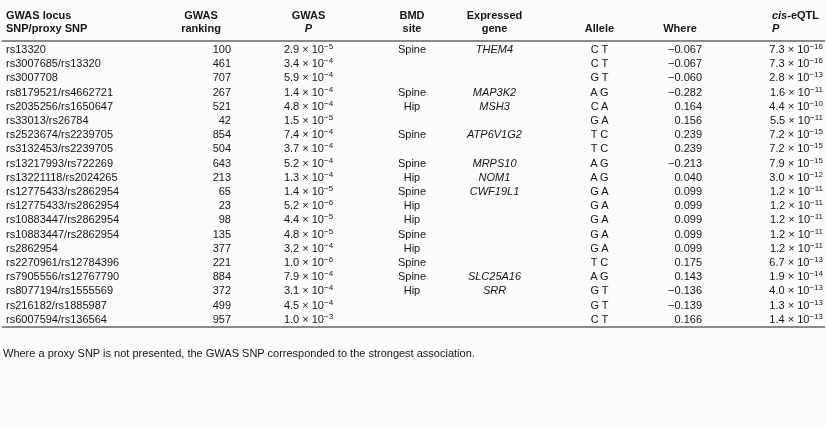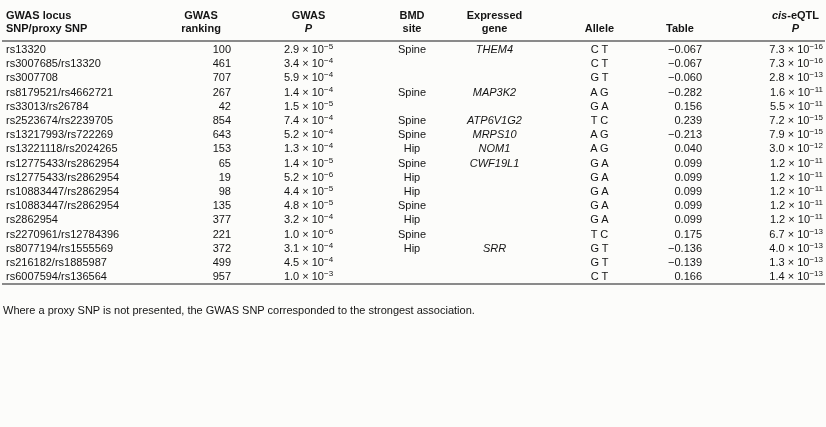--- a/index.html
+++ b/index.html
@@ -23,21 +23,21 @@
   }
   thead th{
     font-size:11px;font-weight:bold;line-height:13px;
     vertical-align:bottom;text-align:center;
     padding:7px 0 5px 0;
     border-bottom:2px solid #8a8a8a;
     white-space:nowrap;
   }
   th.h-snp{text-align:left;padding-left:4px;}
   th.h-eqtl{text-align:right;padding-right:6px;}
-  .eqtl-head{display:inline-block;text-align:center;}
+  .eqtl-head{display:inline-block;text-align:left;}
   tbody td{
     font-size:11px;line-height:14.2px;height:14.2px;
     padding:0;white-space:nowrap;overflow:visible;
   }
   tbody tr:first-child td{padding-top:0;}
   tbody tr:last-child td{padding-bottom:0;}
   .td-snp{text-align:left;padding-left:4px;}
   .td-rank{text-align:right;padding-right:4px;}
   .td-center{text-align:center;}
   .td-gene{font-style:italic;}
@@ -88,21 +88,21 @@
           <div>site</div>
         </th>
         <th>
           <div>Expressed</div>
           <div>gene</div>
         </th>
         <th>
           <div>Allele</div>
         </th>
         <th>
-          <div>Table</div>
+          <div>Where</div>
         </th>
         <th class="h-eqtl">
           <span class="eqtl-head">
             <div><span class="it">cis</span><span>-eQTL</span></div>
             <div class="it">P</div>
           </span>
         </th>
       </tr>
     </thead>
     <tbody>
@@ -140,72 +140,92 @@
           <td class="td-snp">rs8179521/rs4662721</td>
           <td class="td-rank">267</td>
           <td class="td-center">1.4 × 10<sup>−4</sup></td>
           <td class="td-center">Spine</td>
           <td class="td-center td-gene">MAP3K2</td>
           <td class="td-center">A G</td>
           <td class="td-beta">−0.282</td>
           <td class="td-eqtl">1.6 × 10<sup>−11</sup></td>
         </tr>
         <tr>
+          <td class="td-snp">rs2035256/rs1650647</td>
+          <td class="td-rank">521</td>
+          <td class="td-center">4.8 × 10<sup>−4</sup></td>
+          <td class="td-center">Hip</td>
+          <td class="td-center td-gene">MSH3</td>
+          <td class="td-center">C A</td>
+          <td class="td-beta">0.164</td>
+          <td class="td-eqtl">4.4 × 10<sup>−10</sup></td>
+        </tr>
+        <tr>
           <td class="td-snp">rs33013/rs26784</td>
           <td class="td-rank">42</td>
           <td class="td-center">1.5 × 10<sup>−5</sup></td>
           <td class="td-center"></td>
           <td class="td-center td-gene"></td>
           <td class="td-center">G A</td>
           <td class="td-beta">0.156</td>
           <td class="td-eqtl">5.5 × 10<sup>−11</sup></td>
         </tr>
         <tr>
           <td class="td-snp">rs2523674/rs2239705</td>
           <td class="td-rank">854</td>
           <td class="td-center">7.4 × 10<sup>−4</sup></td>
           <td class="td-center">Spine</td>
           <td class="td-center td-gene">ATP6V1G2</td>
           <td class="td-center">T C</td>
           <td class="td-beta">0.239</td>
           <td class="td-eqtl">7.2 × 10<sup>−15</sup></td>
         </tr>
         <tr>
+          <td class="td-snp">rs3132453/rs2239705</td>
+          <td class="td-rank">504</td>
+          <td class="td-center">3.7 × 10<sup>−4</sup></td>
+          <td class="td-center"></td>
+          <td class="td-center td-gene"></td>
+          <td class="td-center">T C</td>
+          <td class="td-beta">0.239</td>
+          <td class="td-eqtl">7.2 × 10<sup>−15</sup></td>
+        </tr>
+        <tr>
           <td class="td-snp">rs13217993/rs722269</td>
           <td class="td-rank">643</td>
           <td class="td-center">5.2 × 10<sup>−4</sup></td>
           <td class="td-center">Spine</td>
           <td class="td-center td-gene">MRPS10</td>
           <td class="td-center">A G</td>
           <td class="td-beta">−0.213</td>
           <td class="td-eqtl">7.9 × 10<sup>−15</sup></td>
         </tr>
         <tr>
           <td class="td-snp">rs13221118/rs2024265</td>
-          <td class="td-rank">153</td>
+          <td class="td-rank">213</td>
           <td class="td-center">1.3 × 10<sup>−4</sup></td>
           <td class="td-center">Hip</td>
           <td class="td-center td-gene">NOM1</td>
           <td class="td-center">A G</td>
           <td class="td-beta">0.040</td>
           <td class="td-eqtl">3.0 × 10<sup>−12</sup></td>
         </tr>
         <tr>
           <td class="td-snp">rs12775433/rs2862954</td>
           <td class="td-rank">65</td>
           <td class="td-center">1.4 × 10<sup>−5</sup></td>
           <td class="td-center">Spine</td>
           <td class="td-center td-gene">CWF19L1</td>
           <td class="td-center">G A</td>
           <td class="td-beta">0.099</td>
           <td class="td-eqtl">1.2 × 10<sup>−11</sup></td>
         </tr>
         <tr>
           <td class="td-snp">rs12775433/rs2862954</td>
-          <td class="td-rank">19</td>
+          <td class="td-rank">23</td>
           <td class="td-center">5.2 × 10<sup>−6</sup></td>
           <td class="td-center">Hip</td>
           <td class="td-center td-gene"></td>
           <td class="td-center">G A</td>
           <td class="td-beta">0.099</td>
           <td class="td-eqtl">1.2 × 10<sup>−11</sup></td>
         </tr>
         <tr>
           <td class="td-snp">rs10883447/rs2862954</td>
           <td class="td-rank">98</td>
@@ -238,20 +258,30 @@
         </tr>
         <tr>
           <td class="td-snp">rs2270961/rs12784396</td>
           <td class="td-rank">221</td>
           <td class="td-center">1.0 × 10<sup>−6</sup></td>
           <td class="td-center">Spine</td>
           <td class="td-center td-gene"></td>
           <td class="td-center">T C</td>
           <td class="td-beta">0.175</td>
           <td class="td-eqtl">6.7 × 10<sup>−13</sup></td>
+        </tr>
+        <tr>
+          <td class="td-snp">rs7905556/rs12767790</td>
+          <td class="td-rank">884</td>
+          <td class="td-center">7.9 × 10<sup>−4</sup></td>
+          <td class="td-center">Spine</td>
+          <td class="td-center td-gene">SLC25A16</td>
+          <td class="td-center">A G</td>
+          <td class="td-beta">0.143</td>
+          <td class="td-eqtl">1.9 × 10<sup>−14</sup></td>
         </tr>
         <tr>
           <td class="td-snp">rs8077194/rs1555569</td>
           <td class="td-rank">372</td>
           <td class="td-center">3.1 × 10<sup>−4</sup></td>
           <td class="td-center">Hip</td>
           <td class="td-center td-gene">SRR</td>
           <td class="td-center">G T</td>
           <td class="td-beta">−0.136</td>
           <td class="td-eqtl">4.0 × 10<sup>−13</sup></td>

